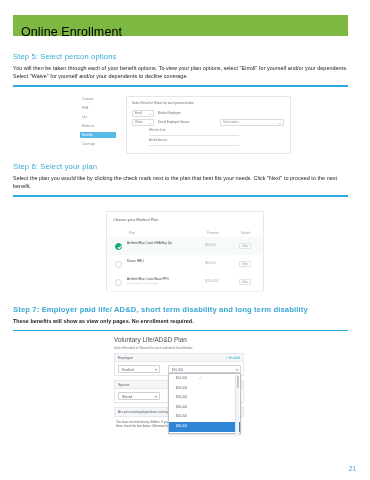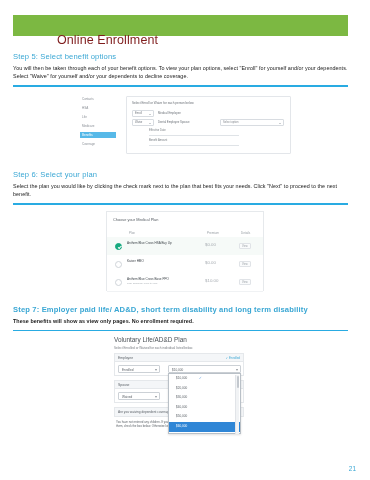--- a/index.html
+++ b/index.html
@@ -10,42 +10,41 @@
     -webkit-font-smoothing:antialiased;
   }
   .page{position:relative;width:370px;height:480px;background:#fff;}
 
   
   .titlebar{
     position:absolute;left:13px;top:15px;width:335px;height:21px;
     background:#7cb842;
   }
   .titlebar .t{
-    position:absolute;left:8px;top:18px;
-    font-size:12.5px;color:#7f1d1d;letter-spacing:.1px;
+    position:absolute;left:8px;top:10px;
+    font-size:12.5px;color:#000000;letter-spacing:.1px;
     font-weight:400;
-    margin-left:36px;
   }
 
   
   .step-h{
     font-size:7.6px;color:#3aa7d4;letter-spacing:.15px;
     white-space:nowrap;
   }
   .step-b{
     font-size:5.4px;color:#1b1b1b;line-height:1.52;
     letter-spacing:.05px;
   }
   .rule{
     height:1.2px;background:#29abe2;width:335px;
   }
 
   .blk{position:absolute;left:13px;width:340px;}
   #step5{top:52px;}
-  #step6{top:170px;}
+  #step6{top:162px;}
   #step7{top:305px;font-weight:bold;}
   .blk .step-b{margin-top:3px;width:336px;}
   .blk .rule{margin-top:5px;}
 
   
   .shot{position:absolute;background:#fff;}
 
   
   #shotA{left:78px;top:93px;width:215px;height:68px;}
   #shotA .sidebar{
@@ -251,21 +250,21 @@
 </head>
 <body>
 
 <div class="page">
 
   <div class="titlebar">
     <div class="t">Online Enrollment</div>
   </div>
 
   <div class="blk" id="step5">
-    <div class="step-h">Step 5: Select benefit options</div>
+    <div class="step-h">Step 5: Select person options</div>
     <div class="step-b">You will then be taken through each of your benefit options. To view your plan options, select "Enroll" for yourself and/or your dependents. Select "Waive" for yourself and/or your dependents to decline coverage.</div>
     <div class="rule"></div>
   </div>
 
   <div class="shot" id="shotA">
     <div class="sidebar">
       <div class="sb-item" style="top:3px">Contacts</div>
       <div class="sb-item" style="top:12px">HSA</div>
       <div class="sb-item" style="top:21px">Life</div>
       <div class="sb-item" style="top:30px">Medicare</div>

